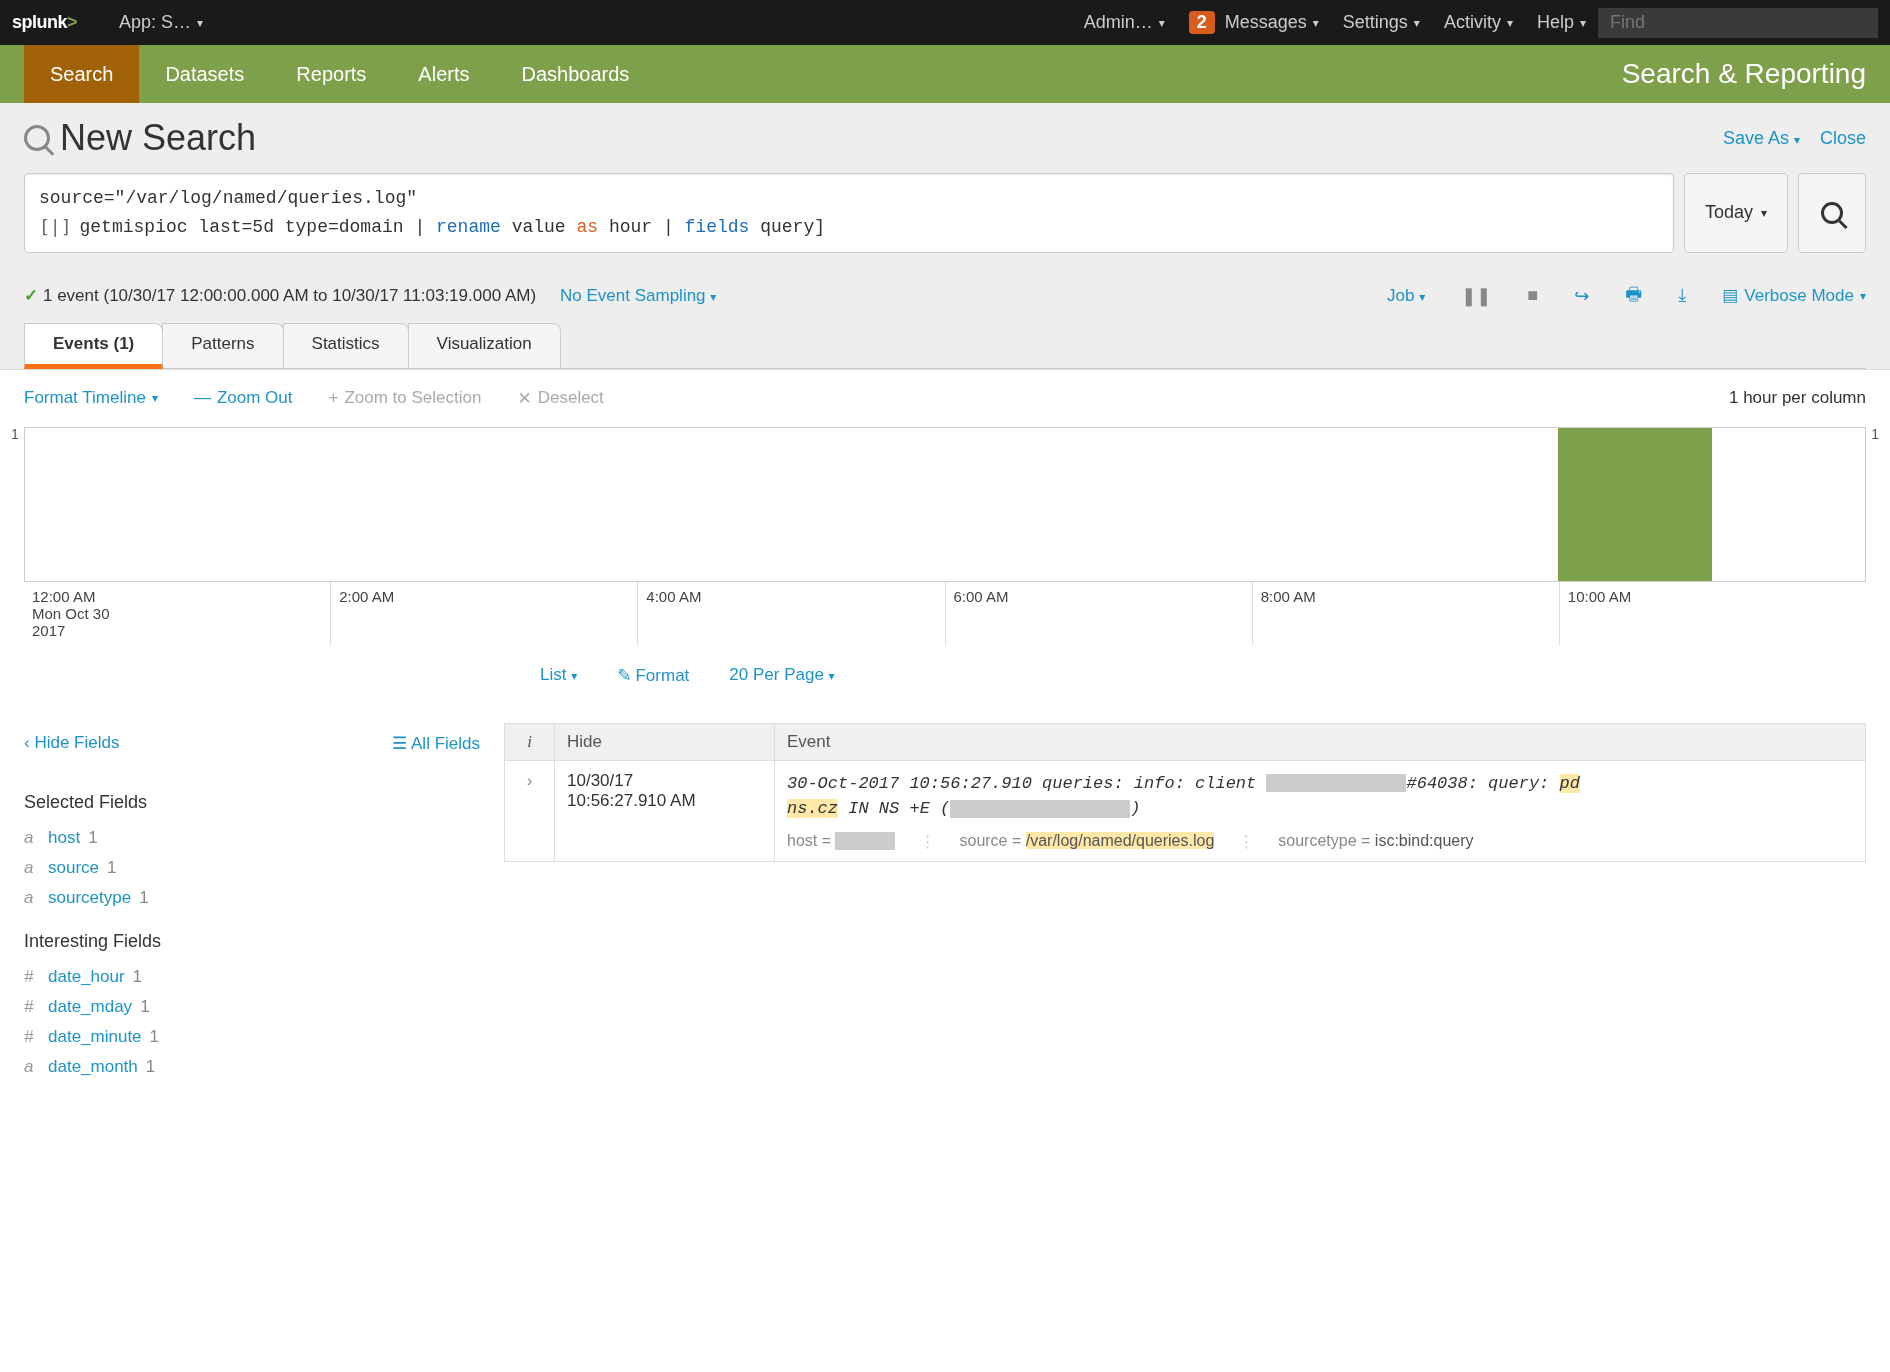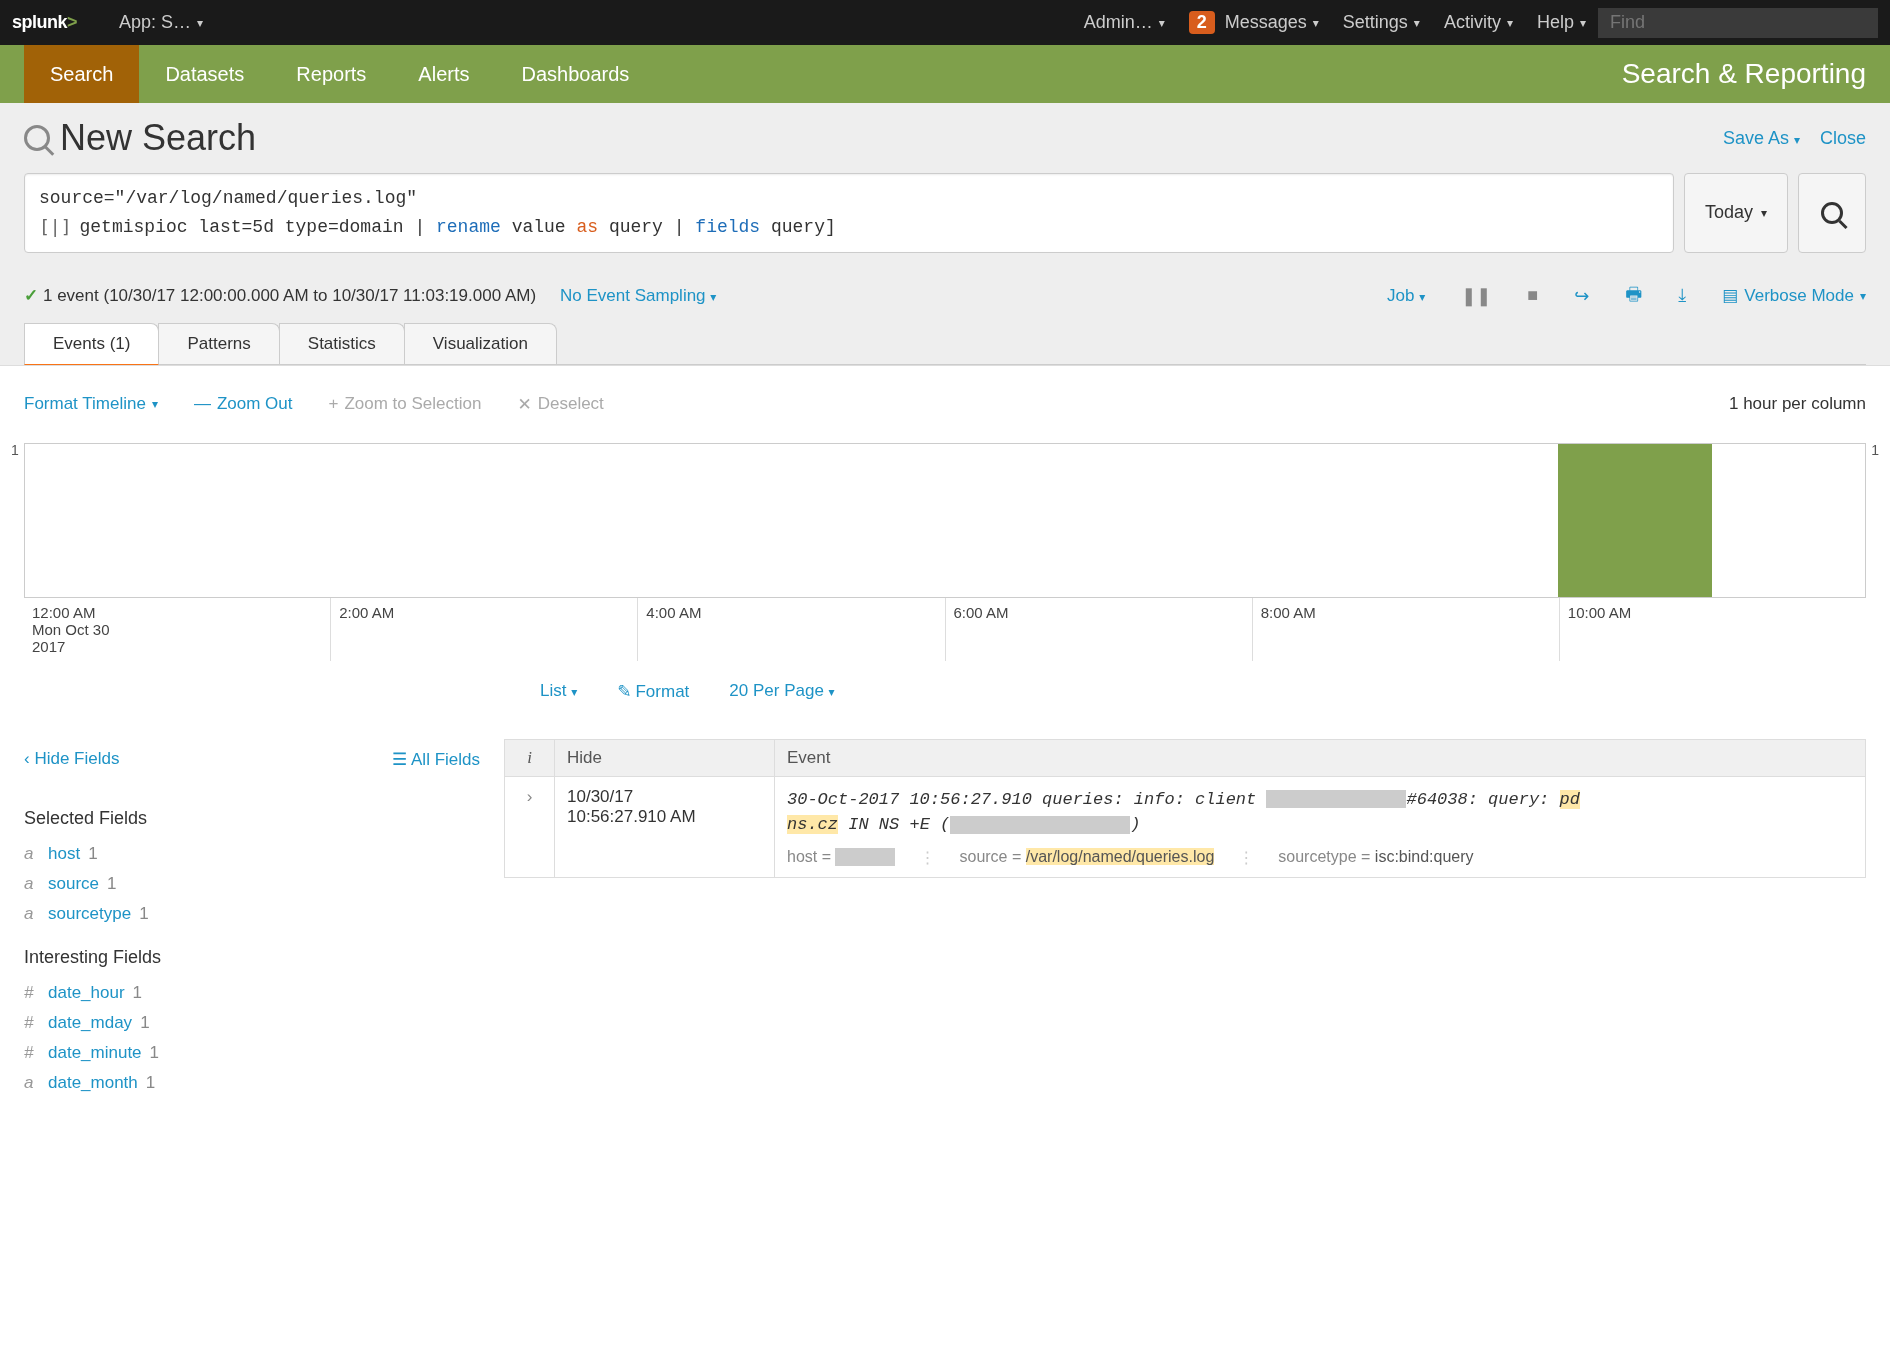--- a/index.html
+++ b/index.html
@@ -41,24 +41,24 @@
 
 .status-row { display: flex; align-items: center; padding: 16px 0 12px 0; font-size: 17px; gap: 24px; }
 .check { color: #4a9e3a; font-weight: bold; }
 .link { color: #1e93c6; cursor: pointer; }
 .job-actions { margin-left: auto; display: flex; align-items: center; gap: 36px; color: #888; }
 .job-actions .ic { cursor: pointer; font-size: 18px; }
 .verbose { color: #1e93c6; display: flex; align-items: center; gap: 6px; }
 
 .result-tabs { display: flex; border-bottom: 1px solid #ccc; }
 .rtab { padding: 10px 28px; border: 1px solid #ccc; border-bottom: none; margin-right: -1px; background: #f5f5f5; cursor: pointer; font-size: 17px; border-top-right-radius: 8px; position: relative; }
-.rtab.active { background: #fff; border-bottom: 1px solid #f97316; margin-bottom: -1px; font-weight: 400; z-index: 2; }
+.rtab.active { background: #fff; border-bottom: 5px solid #f97316; margin-bottom: -1px; font-weight: 700; z-index: 2; }
 .rtab:first-child { border-top-left-radius: 0; }
 
-.timeline-controls { display: flex; align-items: center; padding: 28px 24px; font-size: 17px; gap: 36px; }
+.timeline-controls { display: flex; align-items: center; padding: 18px 24px; font-size: 17px; gap: 36px; }
 .tl-ctrl { cursor: pointer; display: flex; align-items: center; gap: 6px; }
 .tl-ctrl.disabled { color: #aaa; }
 .tl-label { margin-left: auto; color: #333; }
 
 .timeline { border: 1px solid #ccc; margin: 0 24px 0 24px; position: relative; height: 155px; }
 .tl-y { position: absolute; left: -14px; top: -2px; font-size: 14px; color: #555; }
 .tl-y2 { position: absolute; right: -14px; top: -2px; font-size: 14px; color: #555; }
 .tl-bar { position: absolute; background: #7fa04b; top: 0; bottom: 0; }
 .tl-ticks { display: flex; margin: 0 24px; border-top: none; }
 .tl-tick { flex: 1; border-left: 1px solid #ddd; padding: 6px 8px; font-size: 15px; color: #444; min-height: 60px; }
@@ -146,21 +146,21 @@
     <div class="search-input-box">
       <div><span class="tk-str">source="/var/log/named/queries.log"</span></div>
       <div class="line2">
         <span class="bracket-icon">[|]</span>
         <span>
           <span class="tk-str">getmispioc last=5d type=domain</span>
           <span class="tk-pipe">|</span>
           <span class="tk-cmd">rename</span>
           <span class="tk-str">value</span>
           <span class="tk-as">as</span>
-          <span class="tk-str">query</span>
+          <span class="tk-str">hour</span>
           <span class="tk-pipe">|</span>
           <span class="tk-cmd">fields</span>
           <span class="tk-str">query]</span>
         </span>
       </div>
     </div>
     <div class="time-btn">
         <span>Today</span>
         <span class="chev">▾</span>
       </div>

